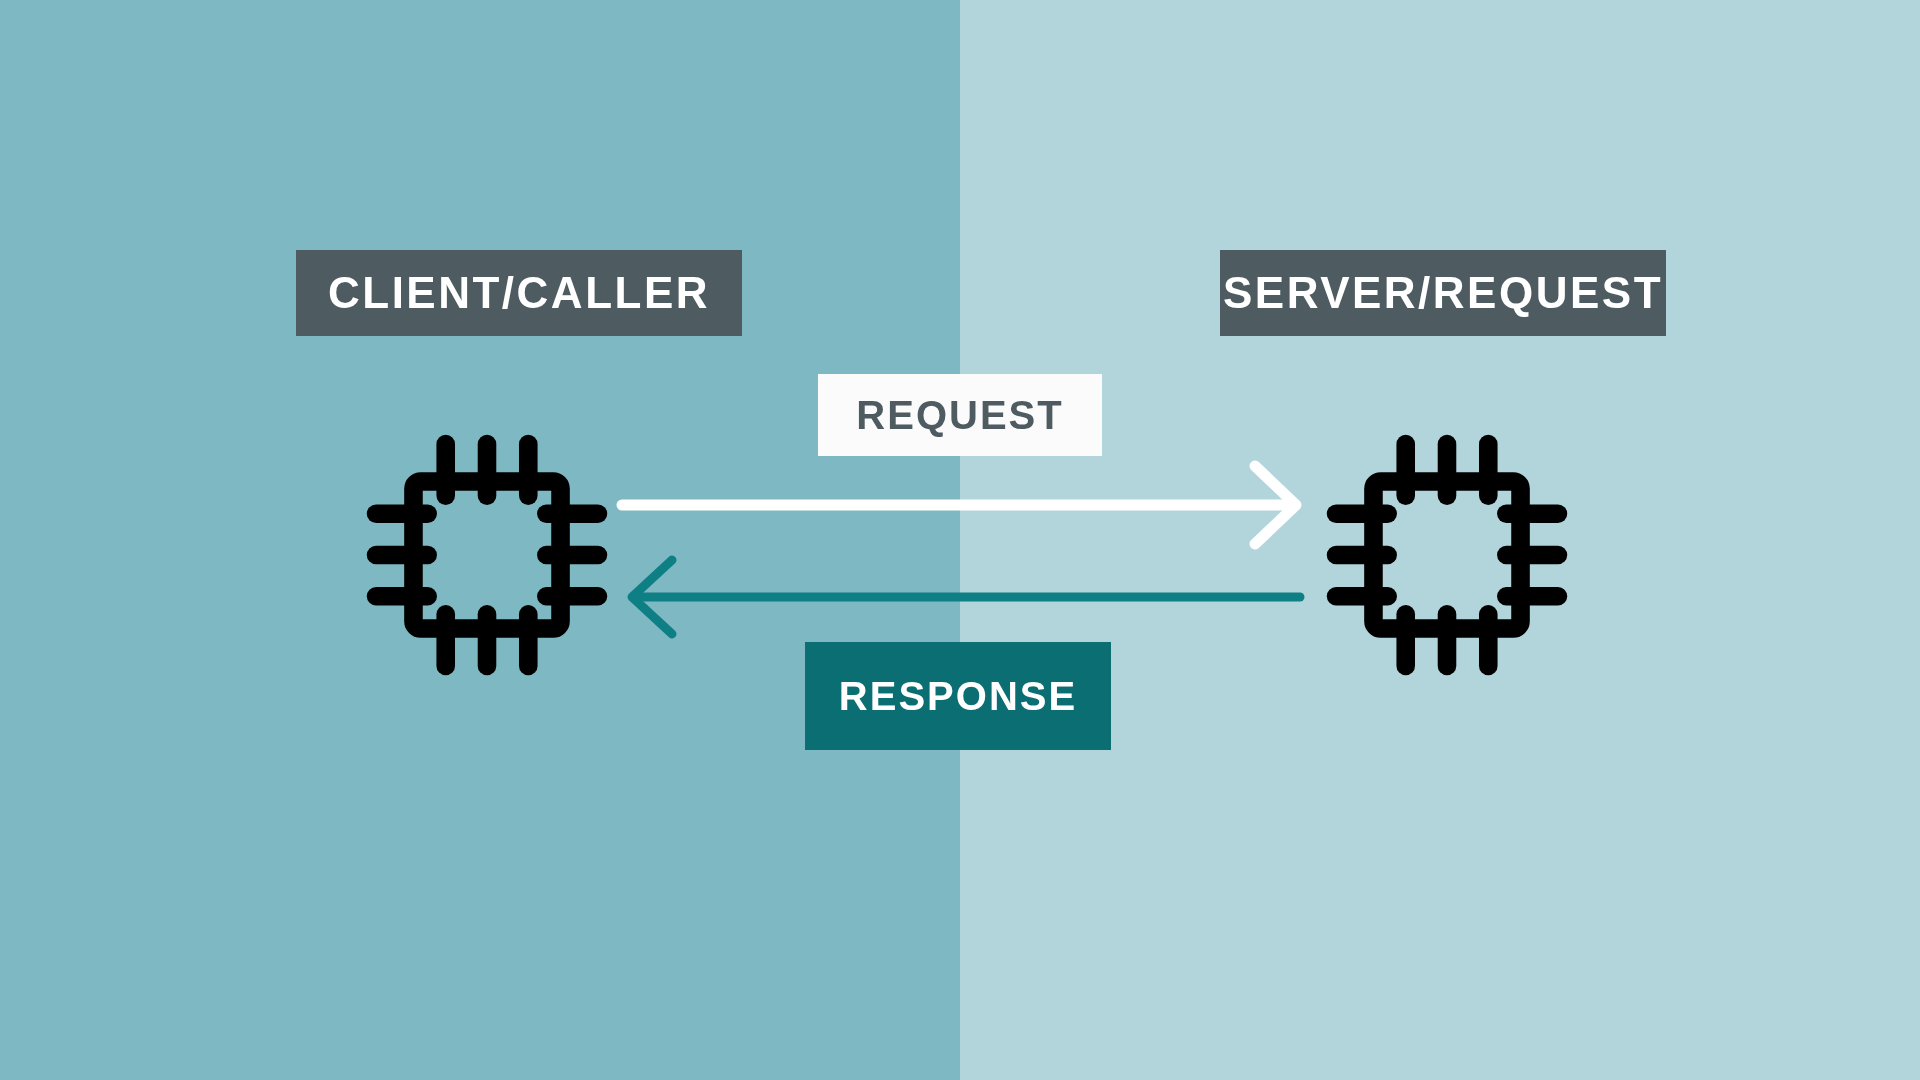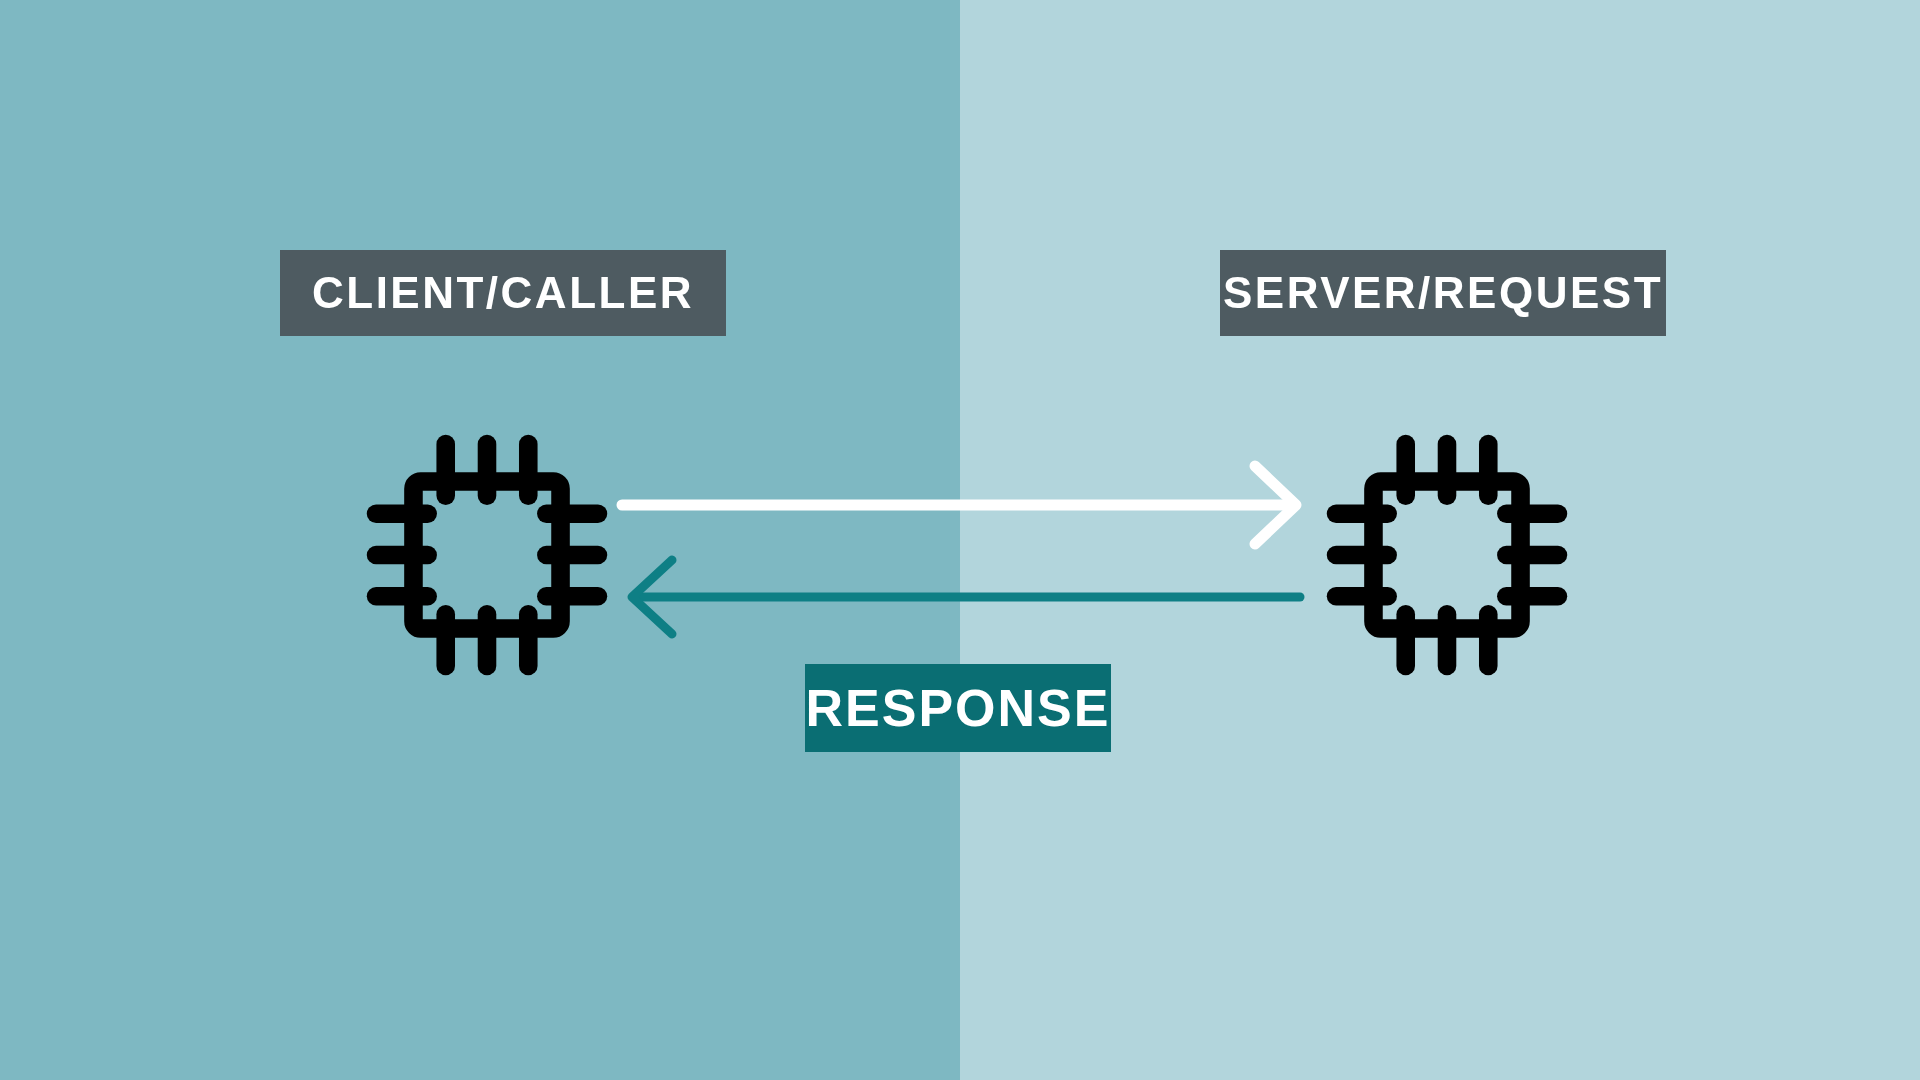--- a/index.html
+++ b/index.html
@@ -57,42 +57,42 @@
     font-weight: 700;
     white-space: nowrap;
   }
   #label-request {
     left: 818px; top: 374px;
     width: 284px; height: 82px;
     font-size: 40px;
     letter-spacing: 2px;
   }
   #label-response {
-    left: 805px; top: 664px;
-    width: 306px; height: 88px;
-    font-size: 52px;
+    left: 805px; top: 642px;
+    width: 306px; height: 108px;
+    font-size: 40px;
     letter-spacing: 2px;
   }
 
   .arrow-layer {
     position: absolute;
     left: 0; top: 0;
     width: 1920px; height: 1080px;
     pointer-events: none;
   }
 </style>
 </head>
 <body>
 
 <div id="canvas">
 
   <div id="bg-left" class="bg-half" style="background: rgb(126, 184, 194);"></div>
   <div id="bg-right" class="bg-half" style="background: rgb(178, 213, 220);"></div>
 
-  <div id="label-client" class="role-label" style="background: rgb(78, 91, 97); color: rgb(255, 255, 255);">CLIENT/CALLER</div>
+  <div id="label-client" class="role-label" style="background: rgb(78, 91, 97); color: rgb(255, 255, 255); margin-left: 16px;">CLIENT/CALLER</div>
 
   <div id="label-server" class="role-label" style="background: rgb(78, 91, 97); color: rgb(255, 255, 255);">SERVER/REQUEST</div>
 
   <div id="chip-client" class="chip-wrap">
     <svg viewBox="0 0 100 100" aria-hidden="true">
       <g fill="none" stroke="#000000" stroke-width="7.2" stroke-linecap="round">
         <rect x="21.5" y="21.5" width="57" height="57" rx="2.8" ry="2.8" stroke-linejoin="round"></rect>
         <line x1="34" y1="7" x2="34" y2="27"></line>
         <line x1="50" y1="7" x2="50" y2="27"></line>
         <line x1="66" y1="7" x2="66" y2="27"></line>
@@ -133,16 +133,17 @@
     <g stroke="#FFFFFF" fill="none" stroke-width="11" stroke-linecap="round" stroke-linejoin="round">
       <line x1="622" y1="505" x2="1288" y2="505"></line>
       <polyline points="1255,466 1296,505 1255,544"></polyline>
     </g>
     <g stroke="#0E7F85" fill="none" stroke-width="9" stroke-linecap="round" stroke-linejoin="round">
       <line x1="1300" y1="597" x2="640" y2="597"></line>
       <polyline points="672,560 632,597 672,634"></polyline>
     </g>
   </svg>
 
+  <div id="label-request" class="msg-label" style="background: rgb(251, 251, 251); color: rgb(78, 91, 97);">REQUEST</div>
 
   <div id="label-response" class="msg-label" style="background: rgb(10, 110, 115); color: rgb(255, 255, 255);">RESPONSE</div>
 
 </div>
 
 </body></html>

